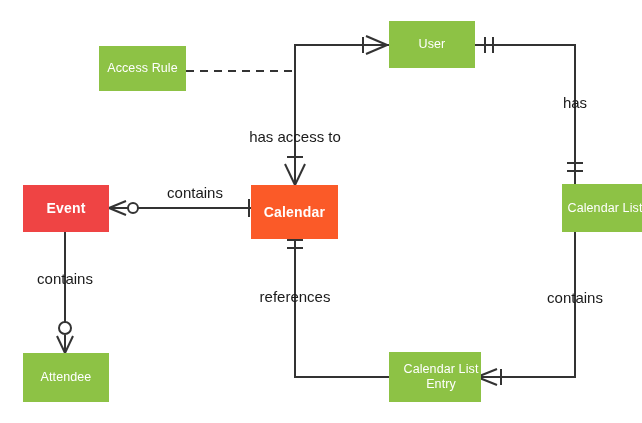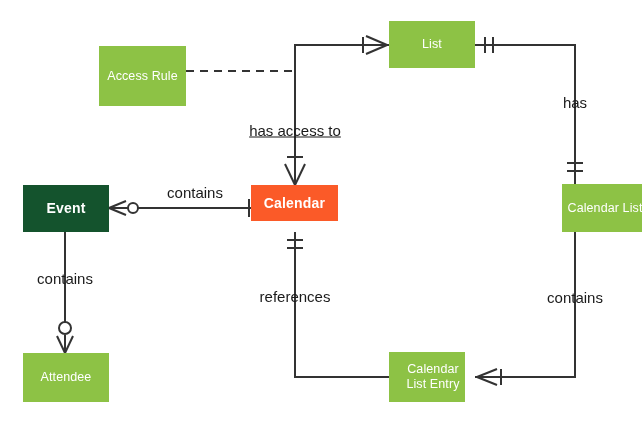--- a/index.html
+++ b/index.html
@@ -116,49 +116,49 @@
     <polyline points="575,232 575,377 475,377" fill="none" stroke="#333333" stroke-width="2"></polyline>
 
     <g stroke="#333333" stroke-width="2" fill="none">
       <line x1="477" y1="377" x2="497" y2="369"></line>
       <line x1="477" y1="377" x2="497" y2="385"></line>
       <line x1="477" y1="377" x2="499" y2="377"></line>
       <line x1="501" y1="369" x2="501" y2="385"></line>
     </g>
   </svg>
 
-  <div class="entity-box" style="left:99px; top:46px; width:87px; height:60px; background:#8DC245;">
+  <div class="entity-box" style="left:99px; top:46px; width:87px; height:45px; background:#8DC245;">
     <span>Access Rule</span>
   </div>
 
   <div class="entity-box" style="left:389px; top:21px; width:86px; height:47px; background:#8DC245;">
-    <span>List</span>
+    <span>User</span>
   </div>
 
   <div class="entity-box" style="left:532px; top:184px; width:86px; height:48px; background:#8DC245;margin-left:30px;">
     <span>Calendar List</span>
   </div>
 
-  <div class="entity-box big-label" style="left:23px; top:185px; width:86px; height:47px; background:#14532d;text-align:right;">
+  <div class="entity-box big-label" style="left:23px; top:185px; width:86px; height:47px; background:#ef4444;text-align:right;">
     <span>Event</span>
   </div>
 
-  <div class="entity-box big-label" style="left:251px; top:185px; width:87px; height:36px; background:#FB5A28;">
+  <div class="entity-box big-label" style="left:251px; top:185px; width:87px; height:54px; background:#FB5A28;">
     <span>Calendar</span>
   </div>
 
   <div class="entity-box" style="left:23px; top:353px; width:86px; height:49px; background:#8DC245;">
     <span>Attendee</span>
   </div>
 
-  <div class="entity-box" style="left:389px; top:352px; width:76px; height:50px; background:#8DC245;padding-left:12px;">
+  <div class="entity-box" style="left:389px; top:352px; width:92px; height:50px; background:#8DC245;padding-left:12px;">
     <span>Calendar List Entry</span>
   </div>
 
-  <div class="edge-label" style="left:295px; top:130px;text-decoration:underline;">
+  <div class="edge-label" style="left:295px; top:136px;">
     <span>has access to</span>
   </div>
 
   <div class="edge-label" style="left:195px; top:192px;">
     <span>contains</span>
   </div>
 
   <div class="edge-label" style="left:65px; top:278px;">
     <span>contains</span>
   </div>

